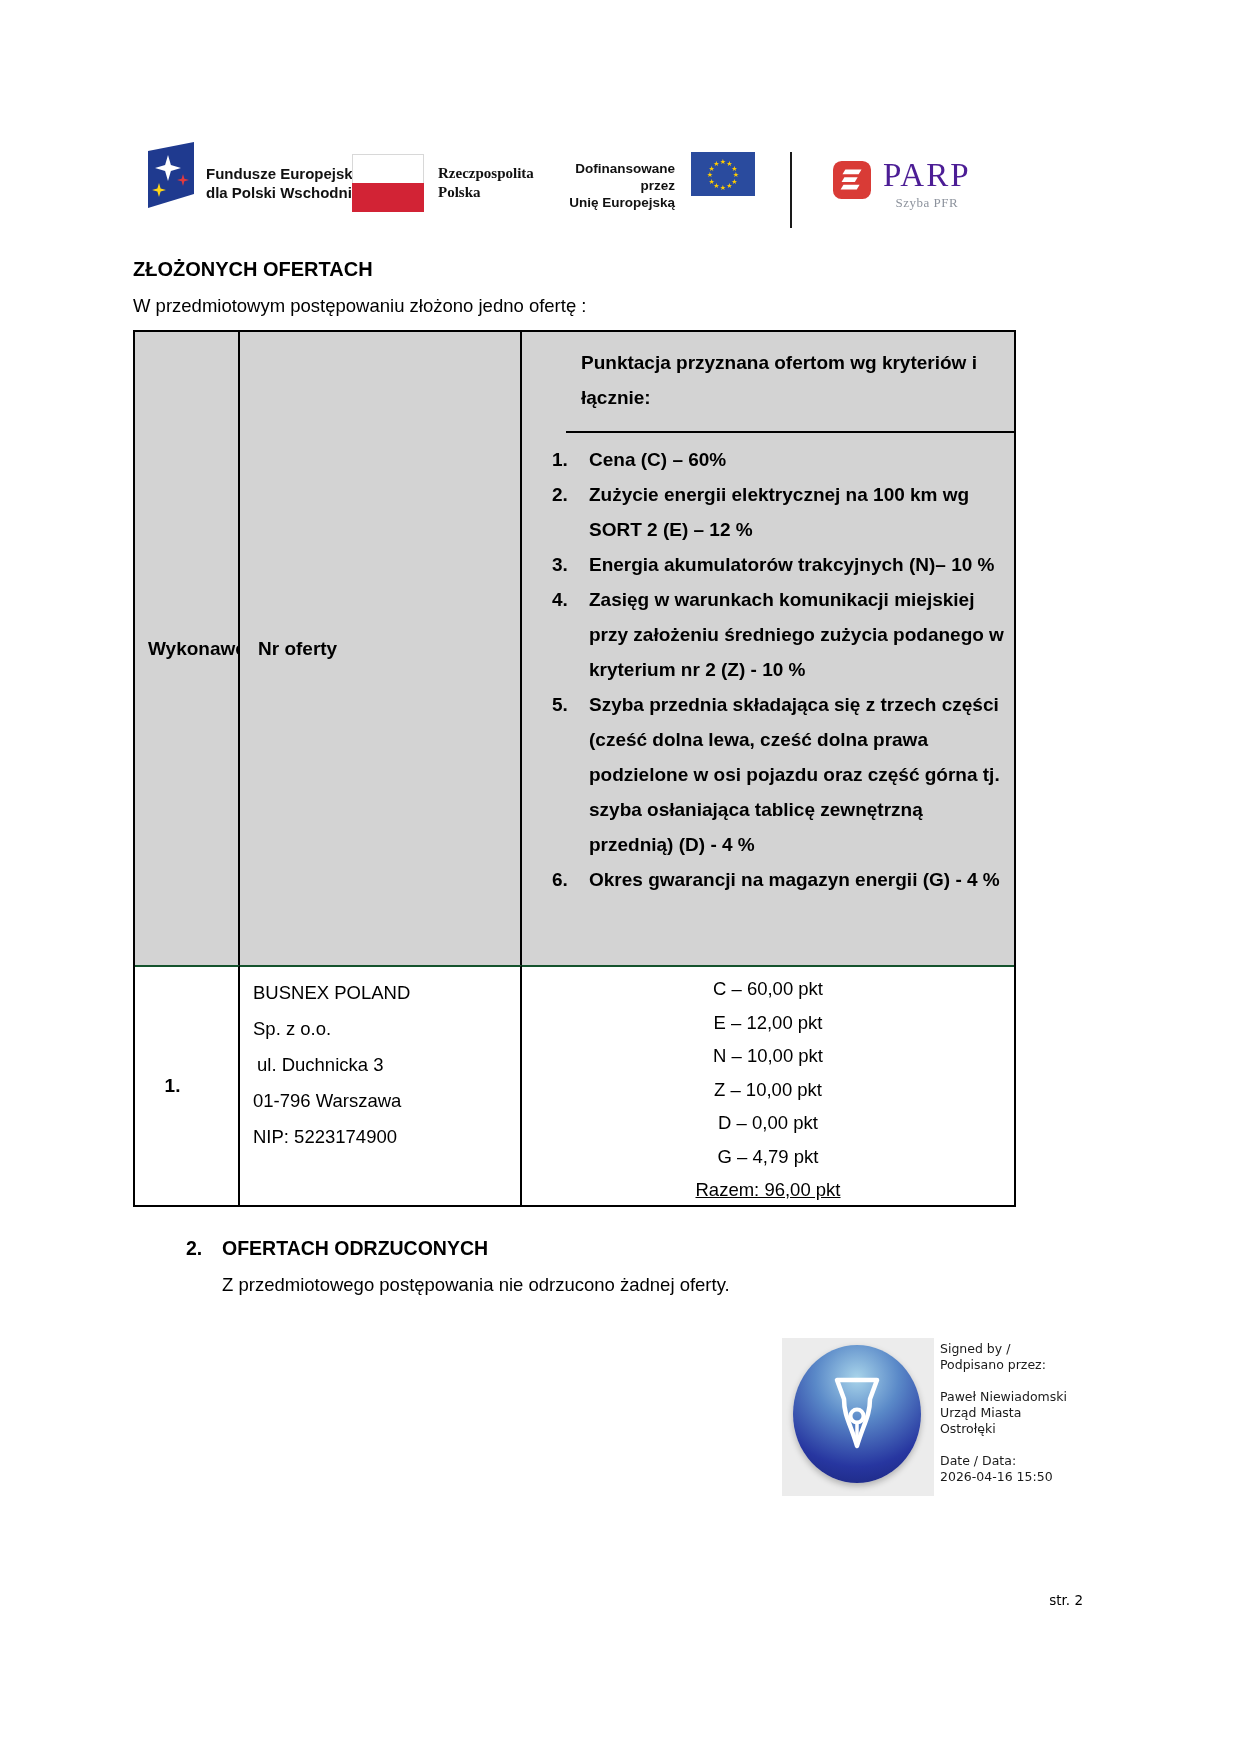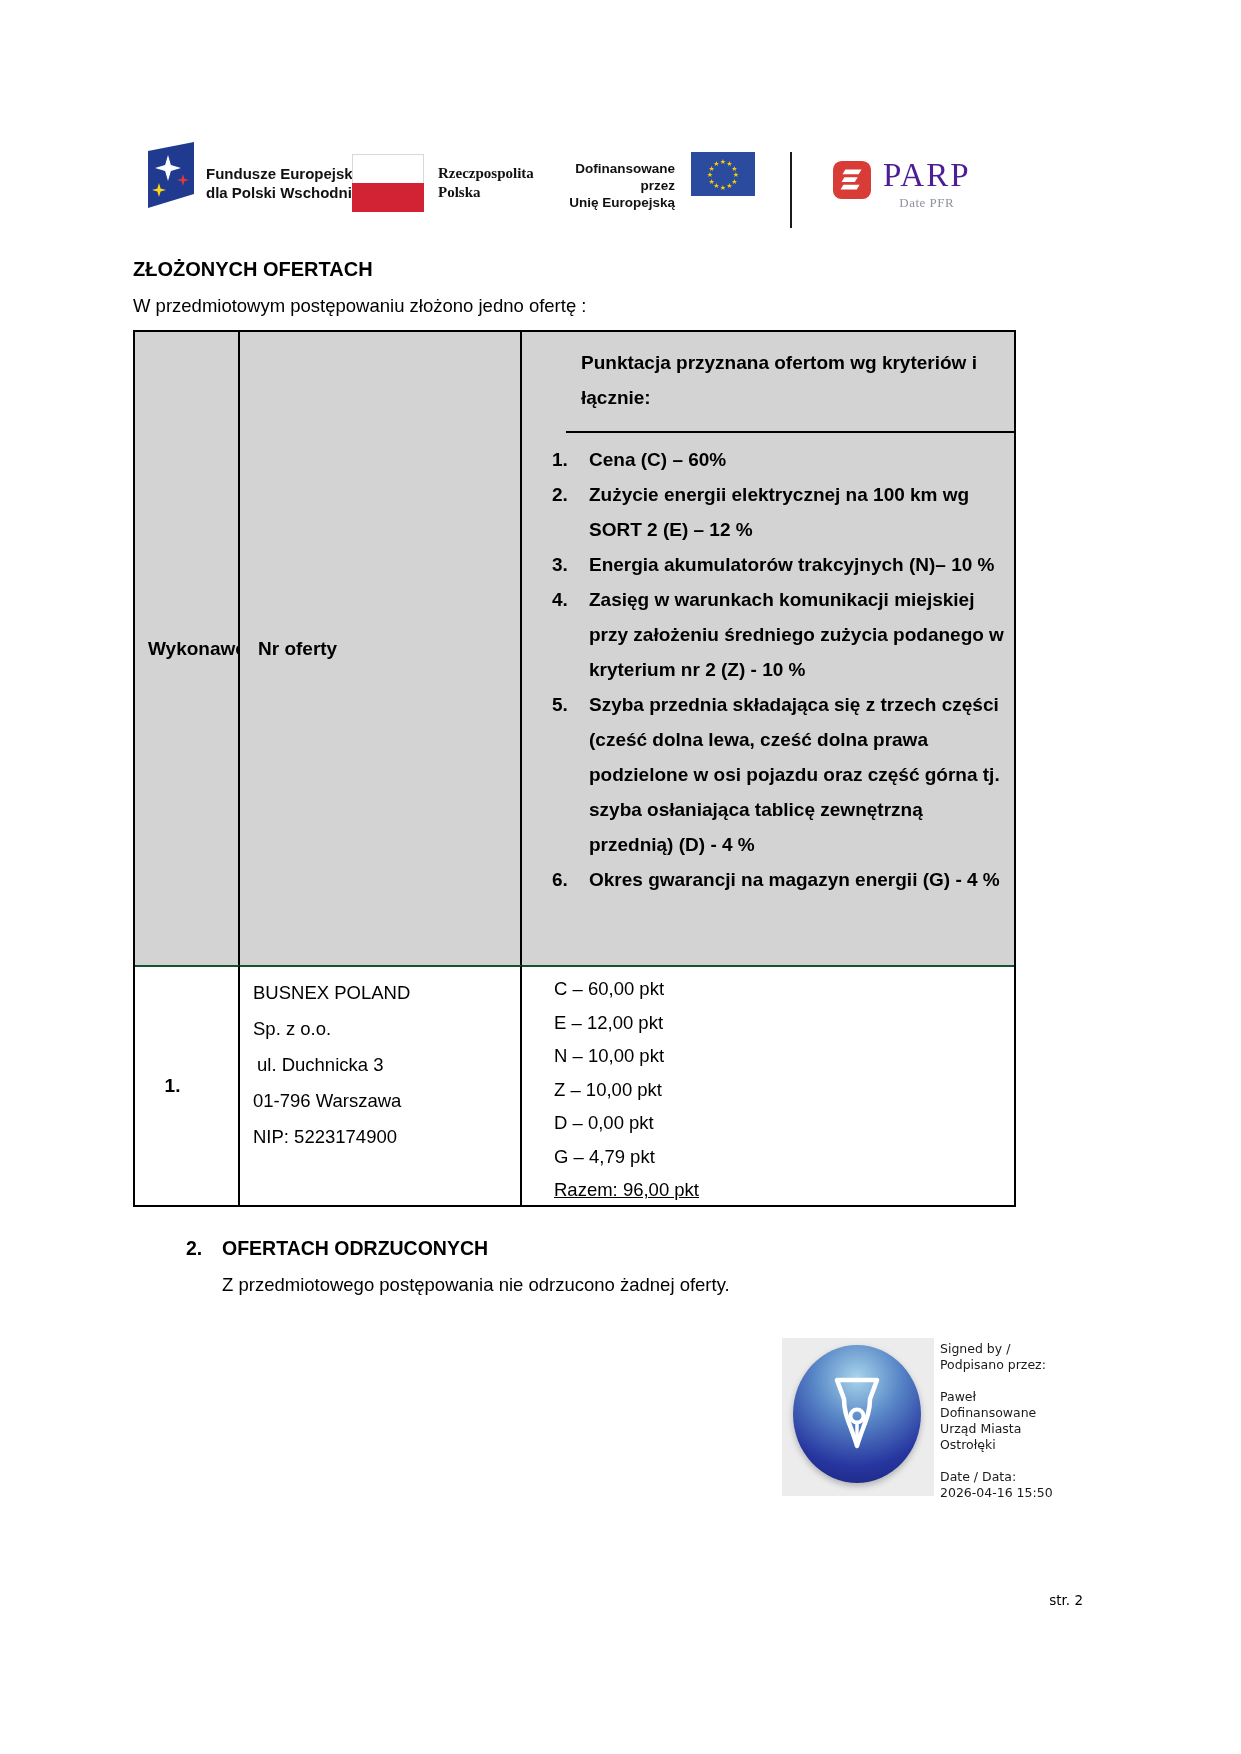--- a/index.html
+++ b/index.html
@@ -52,21 +52,21 @@
   .c-nr { padding-left:18px; }
   .c-wyk { padding-left:13px; }
   .c3-title { height:101px; border-bottom:2px solid #000; padding:13px 10px 0 15px; font-weight:bold; font-size:19px; line-height:35px;margin-left:44px; }
   .c3-title span { display:inline-block; max-width:470px; }
   .c3-list { padding:9px 6px 0 30px; }
   .crit { display:flex; font-weight:bold; font-size:19px; line-height:35px; }
   .crit .num { width:37px; flex:none; }
   .crit .txt { max-width:424px; }
   .d-nr { display:flex; align-items:center; justify-content:center; font-weight:bold; font-size:19px; padding-right:28px; }
   .d-wyk { padding:8px 6px 0 13px; font-size:18.5px; line-height:36px; }
-  .d-pts { padding:5px 6px 0 32px; font-size:18.5px; line-height:33.5px; }
+  .d-pts { padding:5px 6px 0 6px; font-size:18.5px; line-height:33.5px;text-align:center; }
   .d-pts .total { text-decoration:underline; }
 
   
   .sect2 { position:absolute; left:186px; top:1237px; font-size:19.5px; font-weight:bold; }
   .sect2 .s2num { display:inline-block; width:36px; }
   .sect2-body { position:absolute; left:222px; top:1274px; font-size:18.5px; }
 
   
   .stamp-box { position:absolute; left:782px; top:1338px; width:152px; height:158px; background:#ececec; }
   .stamp-circle {
@@ -139,21 +139,21 @@
 
   <div class="logo-parp">
     <svg width="38" height="38" viewBox="0 0 40 40">
       <rect width="40" height="40" rx="9" fill="#d93b36"></rect>
       <path d="M13,9 L30,9 L27,14 L10,14 Z" fill="#fff"></path>
       <path d="M12,17 L26,17 L23,22 L9,22 Z" fill="#fff"></path>
       <path d="M11,25 L28,25 L25,30 L8,30 Z" fill="#fff"></path>
     </svg>
     <div class="parp-txt">
       <div class="parp-name">PARP</div>
-      <div class="parp-group">Date PFR</div>
+      <div class="parp-group">Szyba PFR</div>
     </div>
   </div>
 
   <div class="doc-title">ZŁOŻONYCH OFERTACH</div>
   <div class="doc-intro">W przedmiotowym postępowaniu złożono jedno ofertę :</div>
 
   <div class="tbl">
     <div class="cell hd c-wyk">
       <span>Wykonawca</span>
     </div>
@@ -225,21 +225,21 @@
       <circle cx="50" cy="52" r="6.5" fill="none" stroke="#ffffff" stroke-width="4"></circle>
       <path d="M50,58.5 L50,82" stroke="#ffffff" stroke-width="3.5"></path>
     </svg>
   </div>
   <div class="stamp-text">
     <div class="blk">
       <div>Signed by /</div>
       <div>Podpisano przez:</div>
     </div>
     <div class="blk">
-      <div>Paweł Dofinansowane</div>
+      <div>Paweł Niewiadomski</div>
       <div>Urząd Miasta Ostrołęki</div>
     </div>
     <div class="blk">
       <div>Date / Data:</div>
       <div>2026-04-16 15:50</div>
     </div>
   </div>
 
   <div class="page-num">str. 2</div>
 

